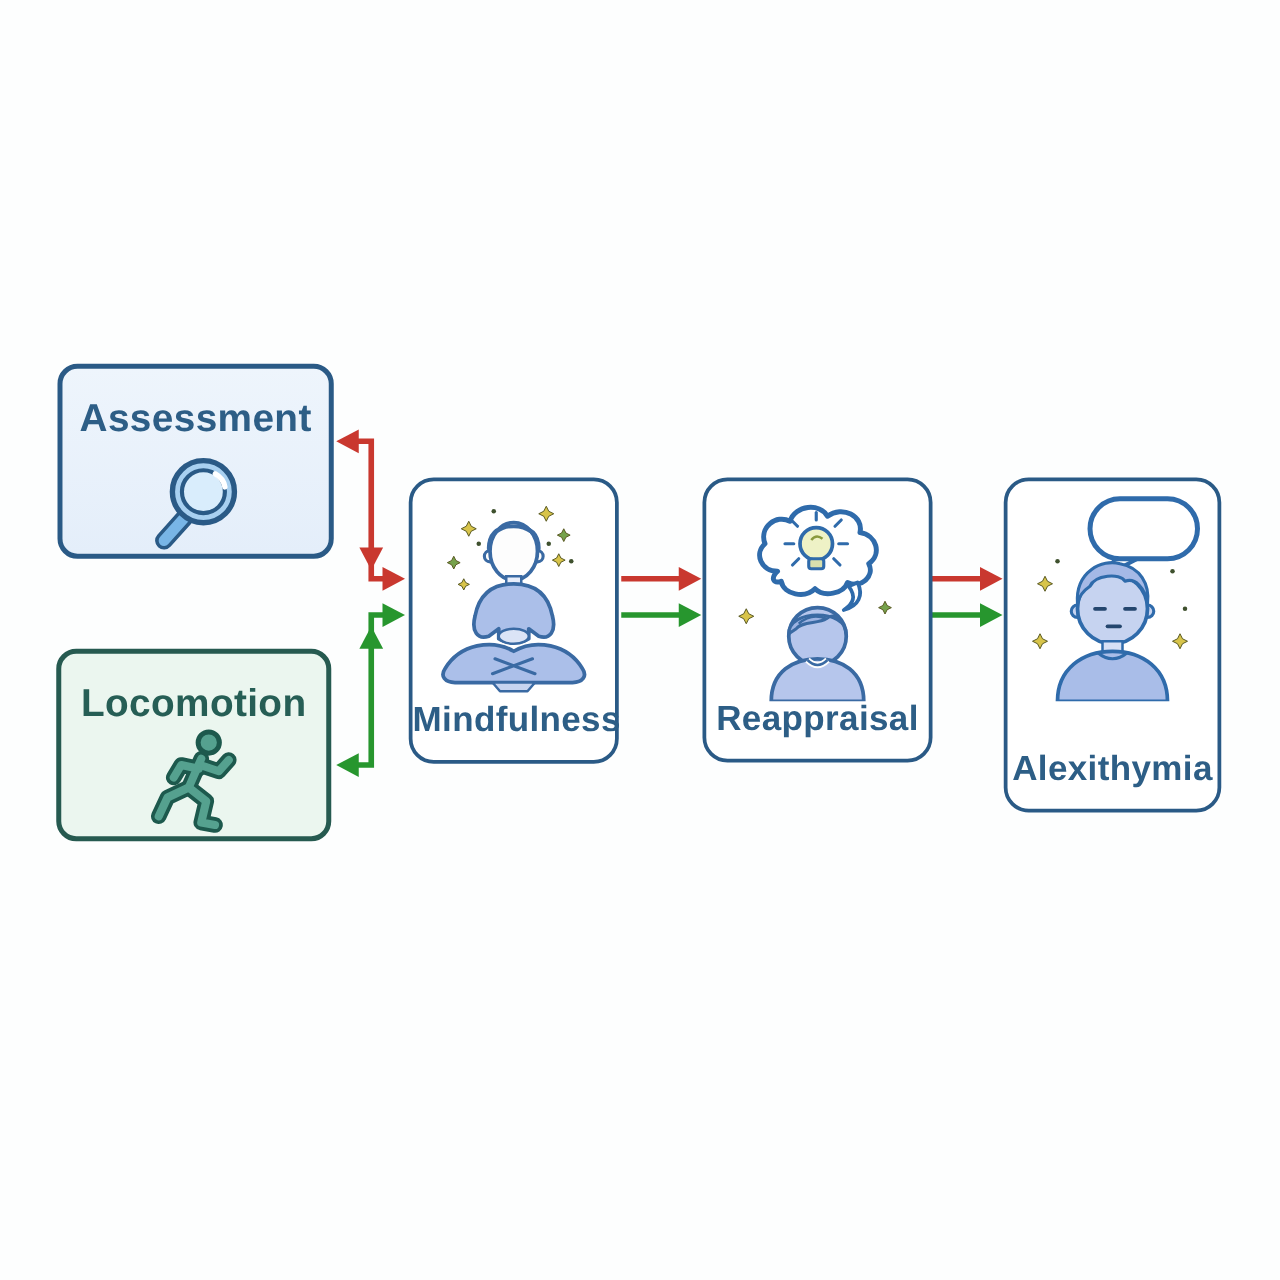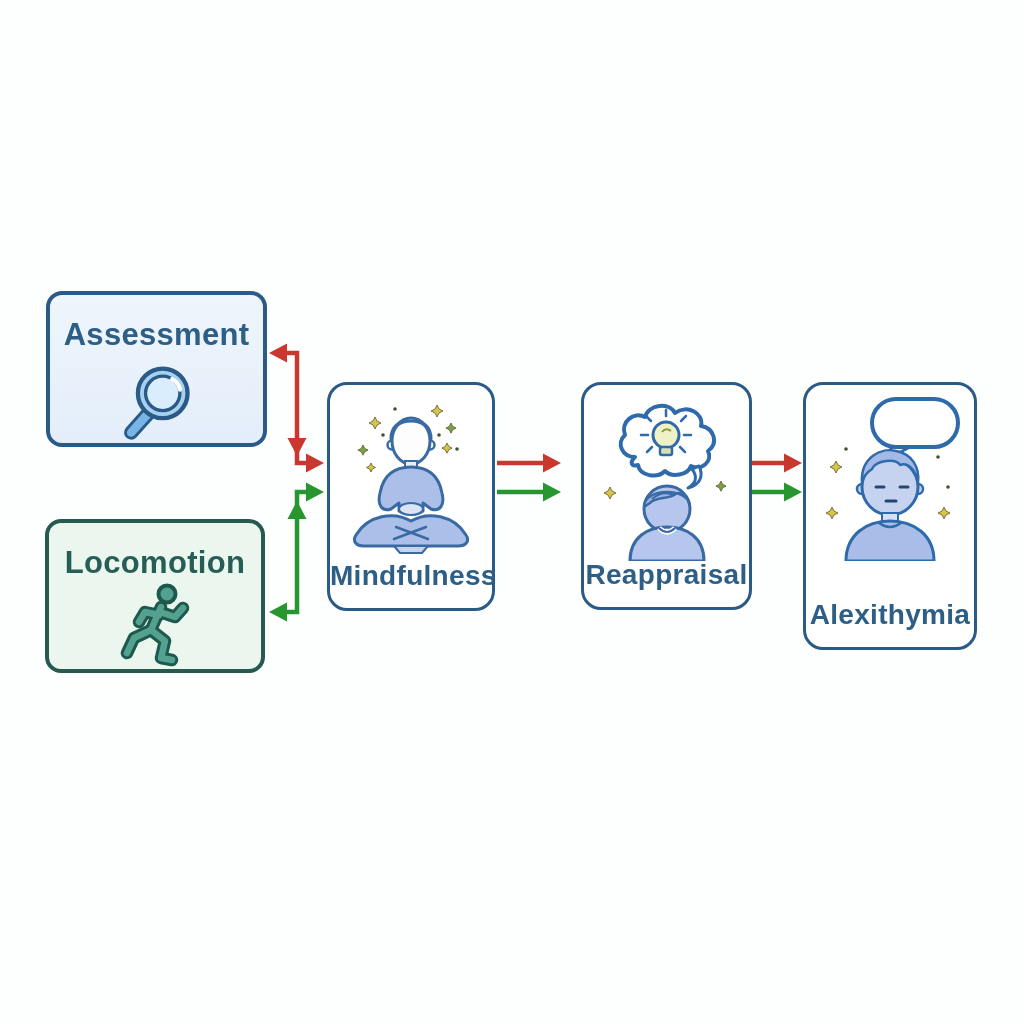--- a/index.html
+++ b/index.html
@@ -19,21 +19,21 @@
     left:46px;top:291px;width:221px;height:156px;
     border:4px solid var(--blue-border,#2a5a86);border-radius:16px;
     background:linear-gradient(180deg,#eef5fc 0%,#e4eefa 100%);
   }
   .node-locomotion{
     left:45px;top:519px;width:220px;height:154px;
     border:4px solid var(--teal-border,#265a50);border-radius:16px;
     background:#ebf6ef;
   }
   .node-mindfulness{left:327px;top:382px;width:168px;height:229px;}
-  .node-reappraisal{left:581px;top:382px;width:171px;height:228px;}
+  .node-reappraisal{left:562px;top:382px;width:184px;height:228px;}
   .node-alexithymia{left:803px;top:382px;width:174px;height:268px;}
   .node-mid{
     border:3.5px solid var(--blue-border,#2a5a86);border-radius:20px;background:#ffffff;
     justify-content:flex-start;
   }
   .node-label{font-weight:700;letter-spacing:.3px;white-space:nowrap;}
   .label-blue{color:var(--blue-label,#2d5e86);}
   .label-teal{color:var(--teal-label,#265e55);}
   .label-big{font-size:31px;margin-top:22px;}
   .label-mid{font-size:28px;position:absolute;bottom:16px;left:0;right:0;text-align:center;}

